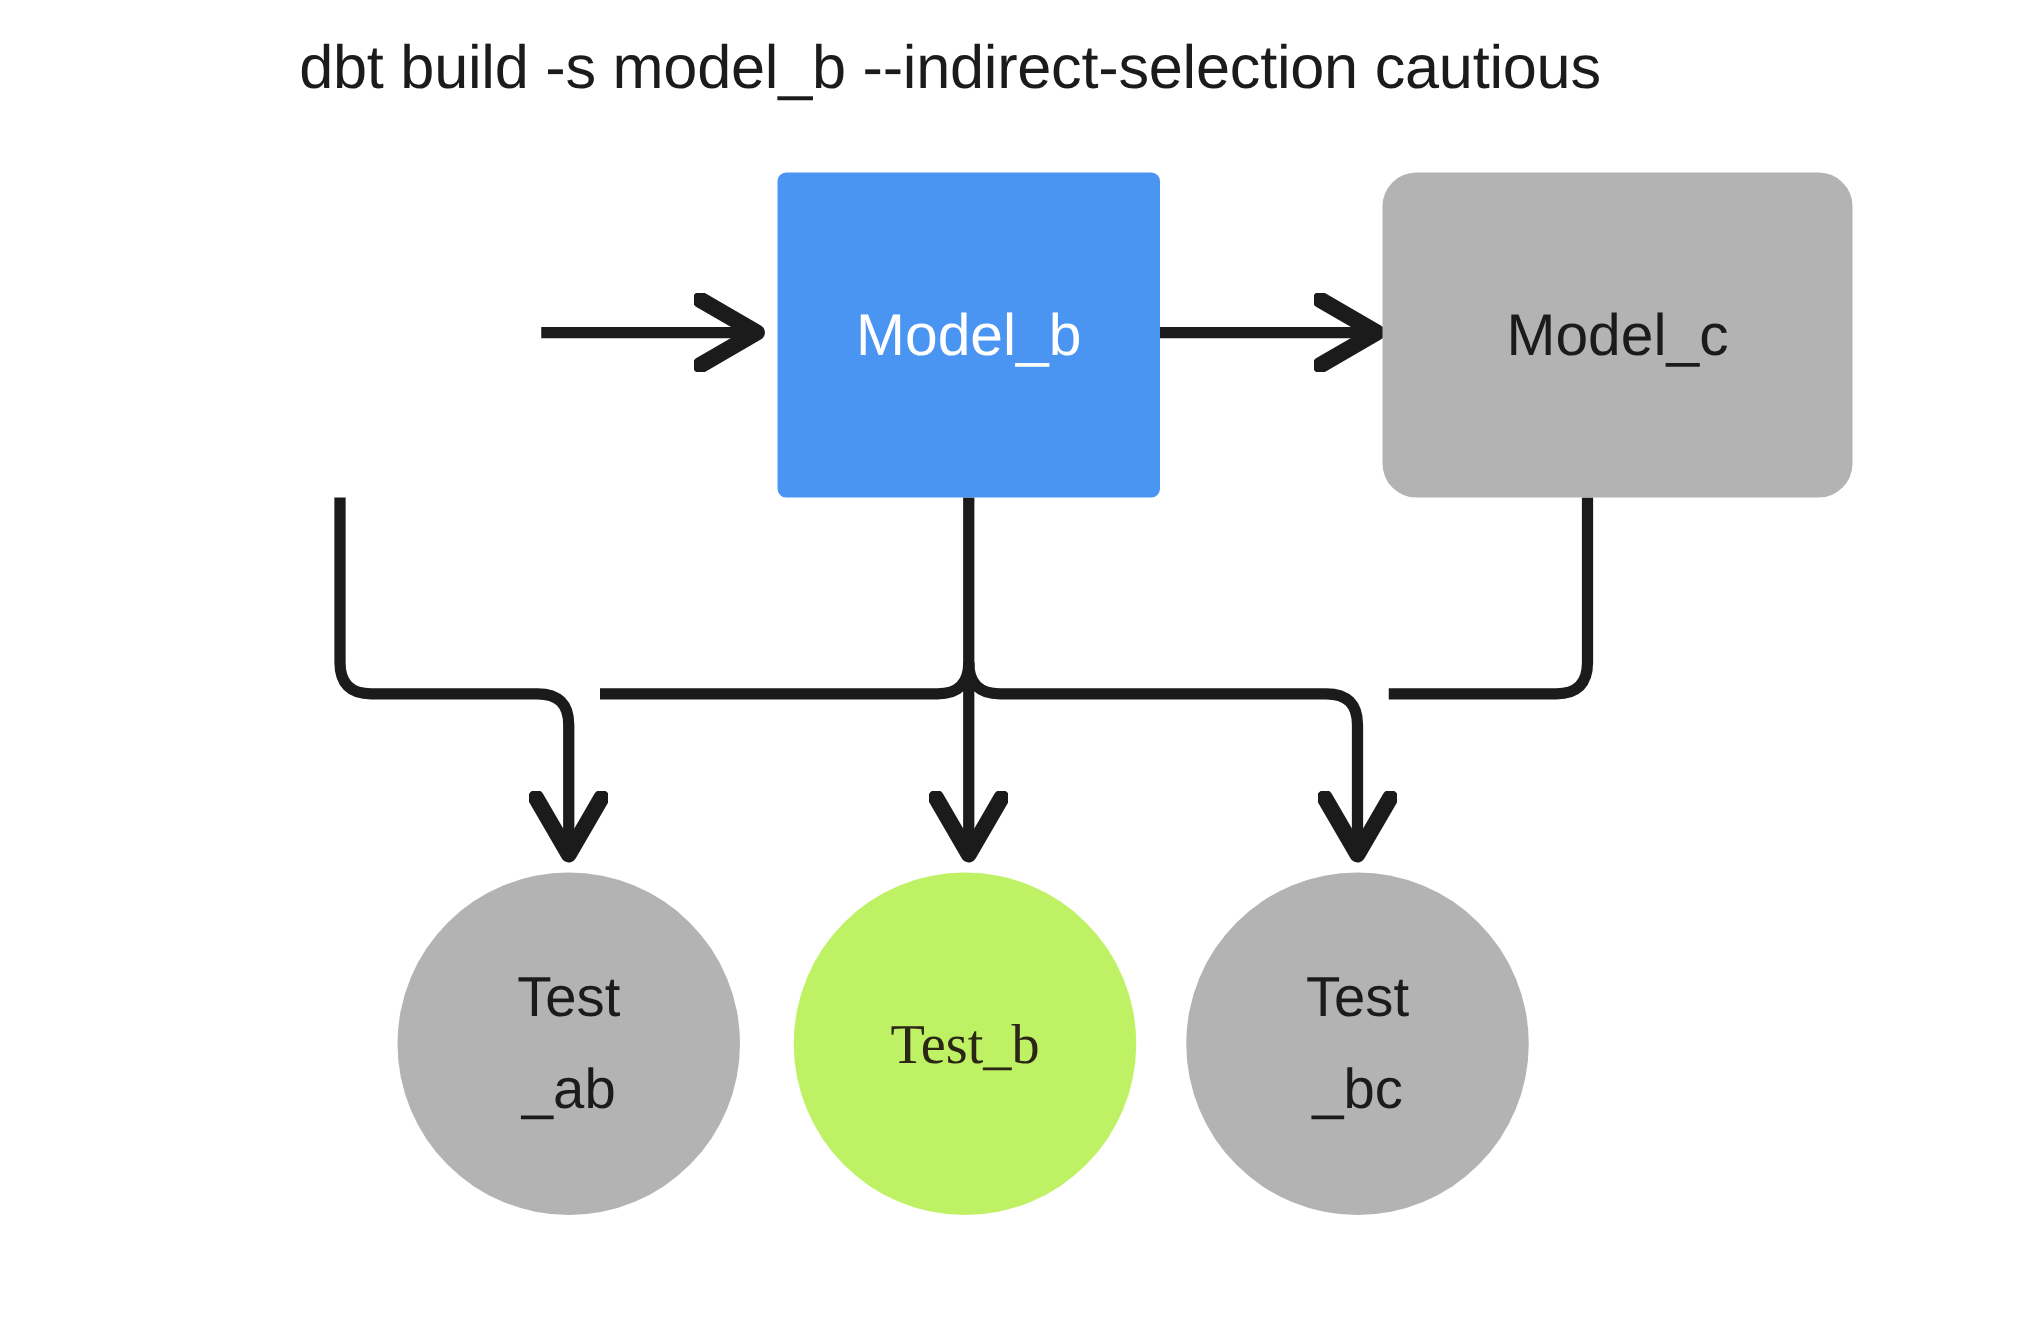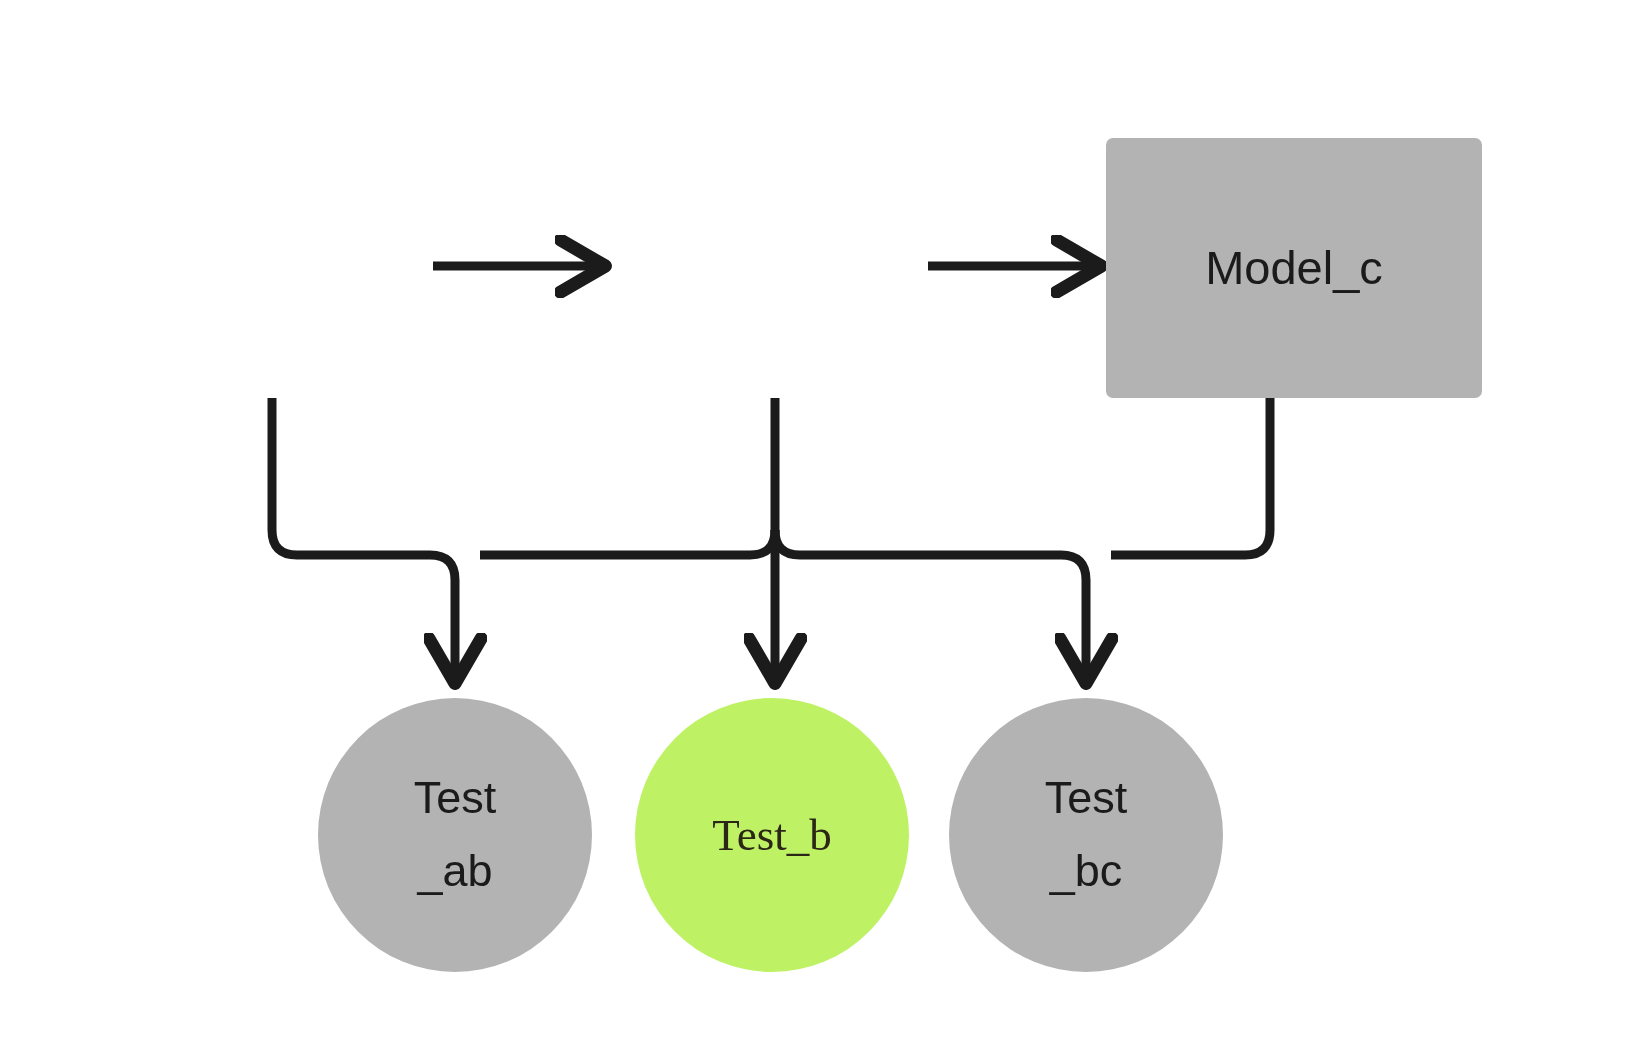--- a/index.html
+++ b/index.html
@@ -69,20 +69,21 @@
     font-weight: 400;
     text-align: center;
     white-space: pre-line;
   }
 </style>
 </head>
 <body>
 
 <div id="canvas">
 
+  <div class="diagram-title">dbt build -s model_b --indirect-selection cautious</div>
 
   <svg id="edge-layer" viewBox="0 0 1630 1060" xmlns="http://www.w3.org/2000/svg">
 
     <defs>
       <marker id="arrowhead" markerWidth="7" markerHeight="7" refX="5.0" refY="3.5" orient="auto" markerUnits="strokeWidth">
         <path d="M 0.6 0.6 L 5.6 3.5 L 0.6 6.4" fill="none" stroke="#1b1b1b" stroke-width="1.45" stroke-linecap="round" stroke-linejoin="round"></path>
       </marker>
     </defs>
 
     <g fill="none" stroke="#1b1b1b" stroke-width="9" stroke-linecap="butt" stroke-linejoin="round">
@@ -102,22 +103,25 @@
 
       <path d="M 775 530 Q 775 555 750 555 L 480 555"></path>
 
       <path d="M 775 530 Q 775 555 800 555 L 1061 555 Q 1086 555 1086 580 L 1086 678" marker-end="url(#arrowhead)"></path>
 
       <path d="M 1270 398 L 1270 530 Q 1270 555 1245 555 L 1111 555"></path>
     </g>
   </svg>
 
 
+  <div class="node-box" id="node-model_b" style="left:622px; top:138px; width:306px; height:260px; background:#4a94f2; color:#ffffff;">
+    <span class="node-label">Model_b</span>
+  </div>
 
-  <div class="node-box" id="node-model_c" style="left:1106px; top:138px; width:376px; height:260px; background:#b3b3b3; color:#1b1b1b;">
+  <div class="node-box" id="node-model_c" style="left:1106px; top:138px; width:376px; height:260px; background:#b3b3b3; color:#1b1b1b;border-radius:27px;">
     <span class="node-label">Model_c</span>
   </div>
 
   <div class="node-circle" id="node-test_ab" style="left:318px; top:698px; width:274px; height:274px; background:#b3b3b3; color:#1b1b1b;">
     <span class="node-label">Test
 _ab</span>
   </div>
 
   <div class="node-circle" id="node-test_b" style="left:635px; top:698px; width:274px; height:274px; background:#bef264; color:#2b2616;font-family:Liberation Serif, serif;">
     <span class="node-label">Test_b</span>

